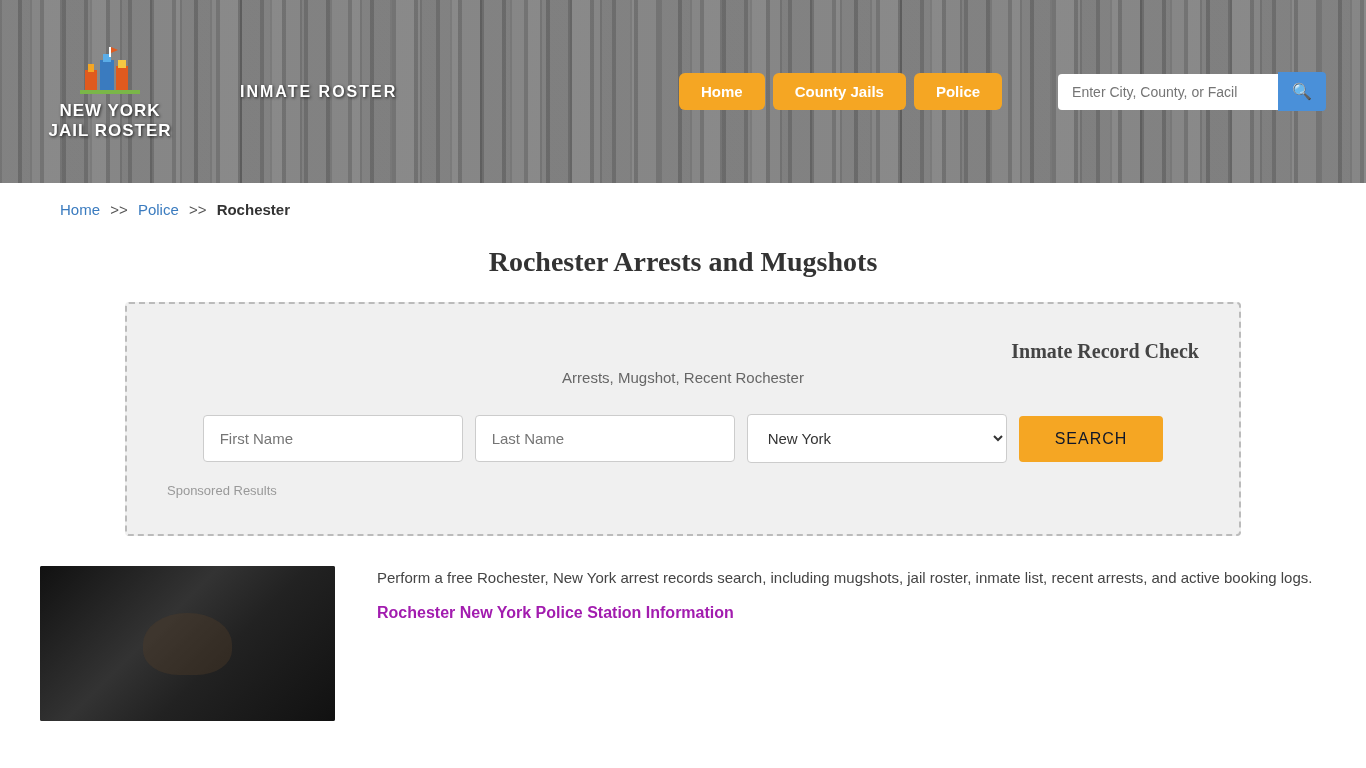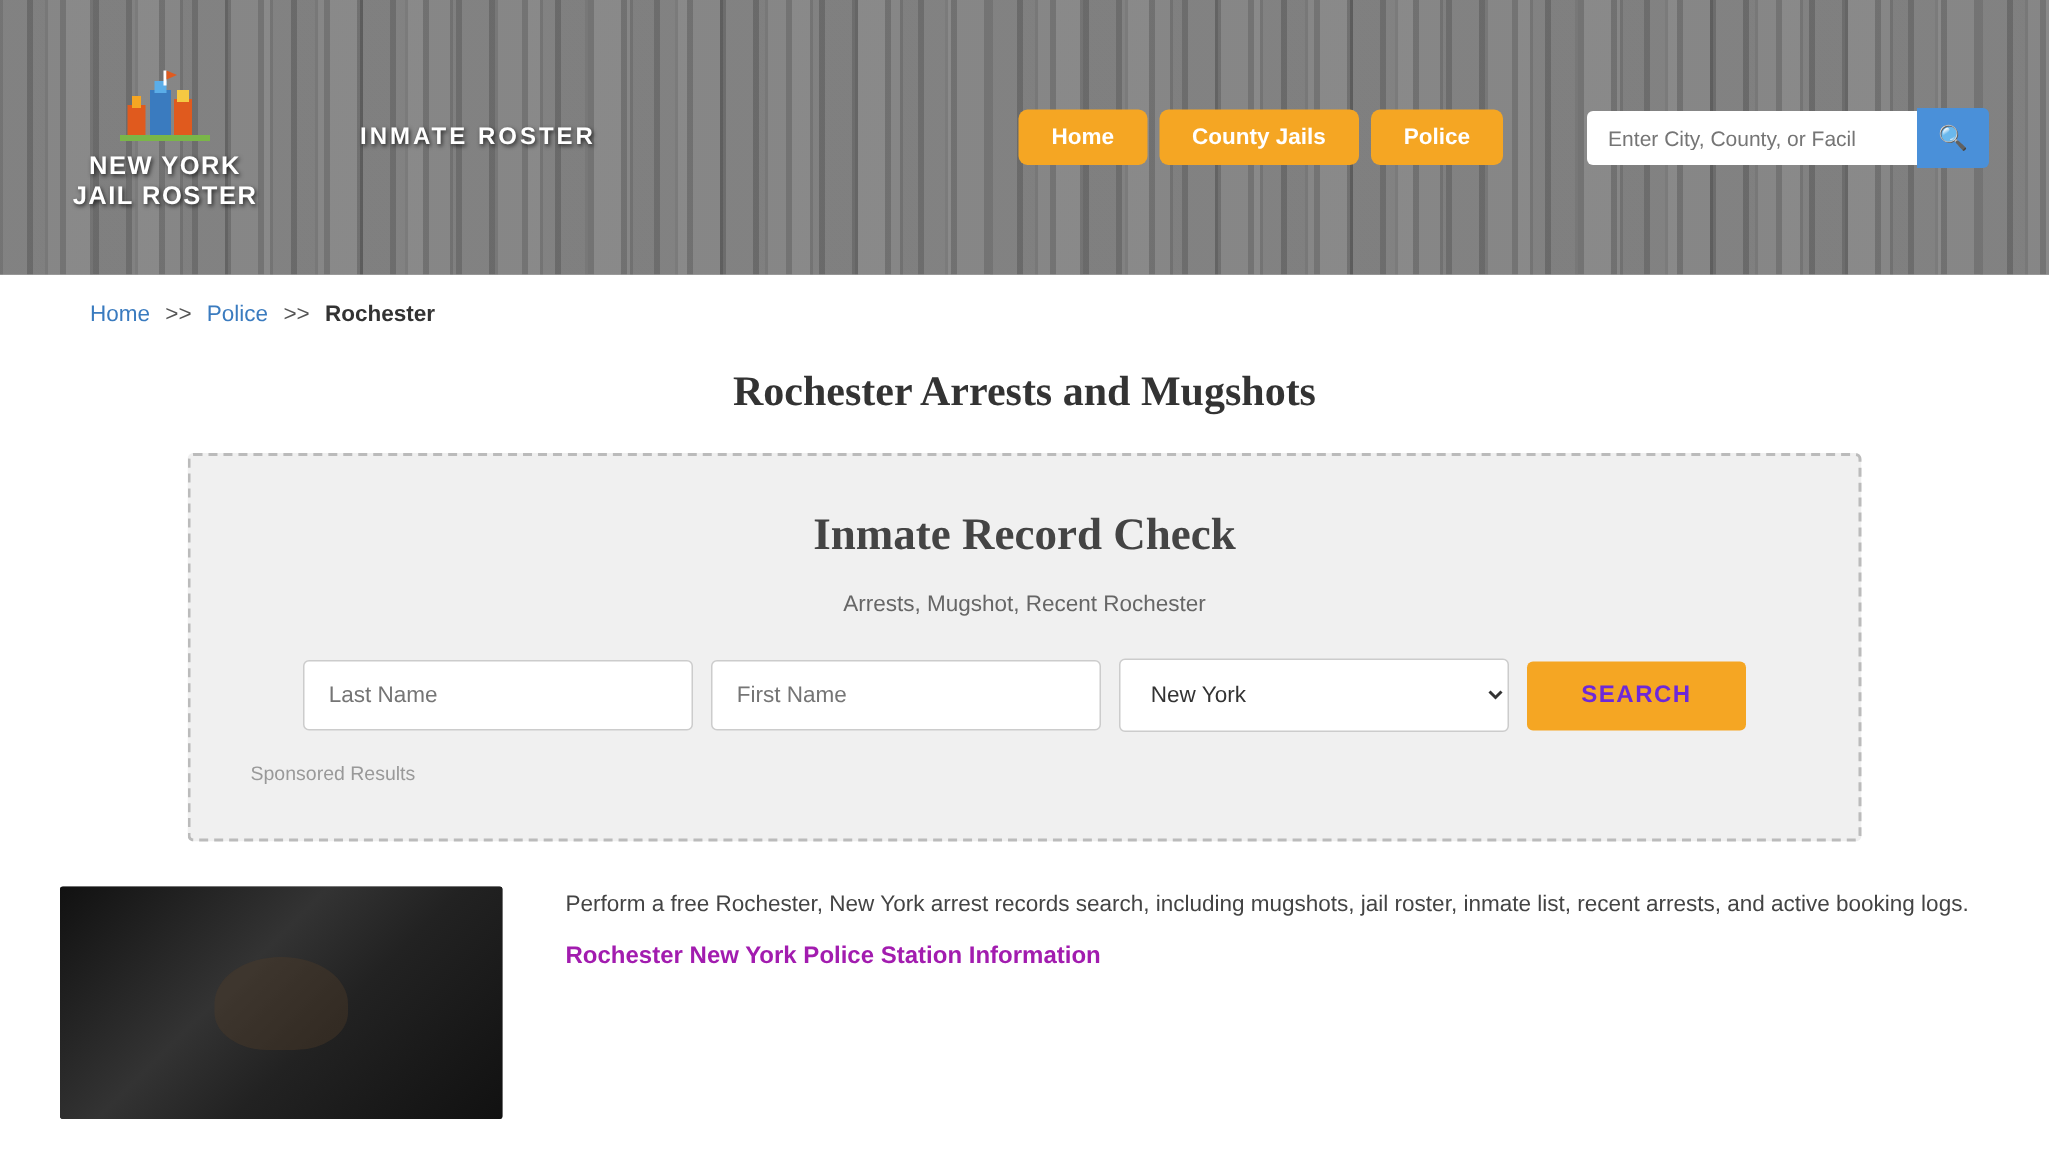--- a/index.html
+++ b/index.html
@@ -155,26 +155,26 @@
 
     
     .record-check-box {
       margin: 0 125px;
       border: 2px dashed #bbb;
       background: #f0f0f0;
       border-radius: 4px;
       padding: 36px 40px 36px 40px;
     }
     .record-check-title {
-      text-align: center;
-      font-size: 30px;
+      text-align: right;
+      font-size: 20px;
       font-weight: bold;
       color: #444;
       font-family: Georgia, serif;
-      margin-bottom: 20px;
+      margin-bottom: 6px;
     }
     .record-check-subtitle {
       text-align: center;
       font-size: 15px;
       color: #666;
       margin-bottom: 28px;
     }
     .search-form-row {
       display: flex;
       gap: 12px;
@@ -198,25 +198,25 @@
       padding: 14px 16px;
       font-size: 15px;
       border: 1px solid #ccc;
       border-radius: 4px;
       outline: none;
       background: #fff;
       color: #333;
     }
     .search-form-btn {
       background: #f5a623;
-      color: #6d28d9;
+      color: #0f172a;
       border: none;
       padding: 14px 36px;
       font-size: 16px;
-      font-weight: bold;
+      font-weight: normal;
       border-radius: 4px;
       cursor: pointer;
       letter-spacing: 1px;
     }
     .sponsored-results {
       margin-top: 20px;
       font-size: 13px;
       color: #999;
     }
 
@@ -319,22 +319,22 @@
   <span class="current">Rochester</span>
 </div>
 
 <h1 class="page-title">Rochester Arrests and Mugshots</h1>
 
 <div class="record-check-box">
   <div class="record-check-title">Inmate Record Check</div>
   <div class="record-check-subtitle">Arrests, Mugshot, Recent Rochester</div>
 
   <div class="search-form-row">
+    <input class="search-form-input" type="text" placeholder="First Name" style="">
     <input class="search-form-input" type="text" placeholder="Last Name" style="">
-    <input class="search-form-input" type="text" placeholder="First Name" style="">
     <select class="search-form-select" id="state-select">
     <option value="Alabama">Alabama</option><option value="Alaska">Alaska</option><option value="Arizona">Arizona</option><option value="Arkansas">Arkansas</option><option value="California">California</option><option value="Colorado">Colorado</option><option value="Connecticut">Connecticut</option><option value="Delaware">Delaware</option><option value="Florida">Florida</option><option value="Georgia">Georgia</option><option value="Hawaii">Hawaii</option><option value="Idaho">Idaho</option><option value="Illinois">Illinois</option><option value="Indiana">Indiana</option><option value="Iowa">Iowa</option><option value="Kansas">Kansas</option><option value="Kentucky">Kentucky</option><option value="Louisiana">Louisiana</option><option value="Maine">Maine</option><option value="Maryland">Maryland</option><option value="Massachusetts">Massachusetts</option><option value="Michigan">Michigan</option><option value="Minnesota">Minnesota</option><option value="Mississippi">Mississippi</option><option value="Missouri">Missouri</option><option value="Montana">Montana</option><option value="Nebraska">Nebraska</option><option value="Nevada">Nevada</option><option value="New Hampshire">New Hampshire</option><option value="New Jersey">New Jersey</option><option value="New Mexico">New Mexico</option><option value="New York" selected="">New York</option><option value="North Carolina">North Carolina</option><option value="North Dakota">North Dakota</option><option value="Ohio">Ohio</option><option value="Oklahoma">Oklahoma</option><option value="Oregon">Oregon</option><option value="Pennsylvania">Pennsylvania</option><option value="Rhode Island">Rhode Island</option><option value="South Carolina">South Carolina</option><option value="South Dakota">South Dakota</option><option value="Tennessee">Tennessee</option><option value="Texas">Texas</option><option value="Utah">Utah</option><option value="Vermont">Vermont</option><option value="Virginia">Virginia</option><option value="Washington">Washington</option><option value="West Virginia">West Virginia</option><option value="Wisconsin">Wisconsin</option><option value="Wyoming">Wyoming</option></select>
     <button class="search-form-btn">SEARCH</button>
   </div>
 
   <div class="sponsored-results">Sponsored Results</div>
 </div>
 
 <div class="lower-section">
   <div class="lower-image"></div>

